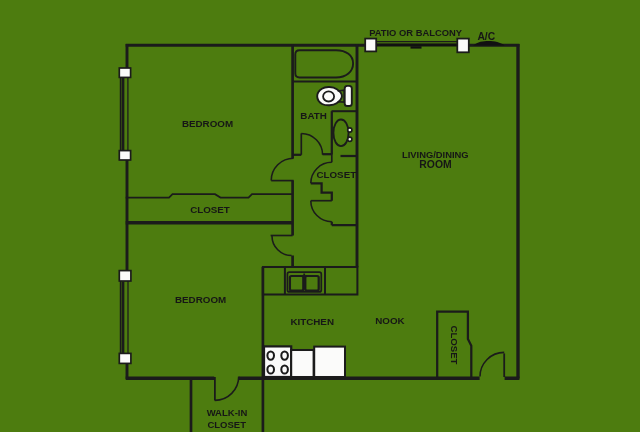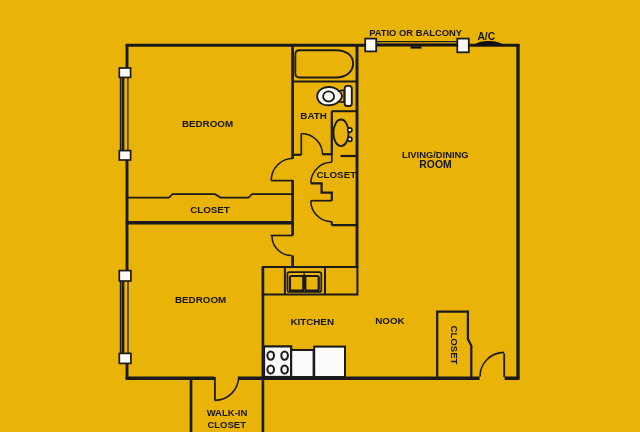--- a/index.html
+++ b/index.html
@@ -1,16 +1,16 @@
 <!DOCTYPE html>
 <html><head>
 <meta charset="utf-8">
 <style>
 html,body{margin:0;padding:0;background:#fbfbfa;}
-#page{position:relative;width:640px;height:432px;background:#eab308;overflow:hidden;}
+#page{position:relative;width:640px;height:432px;background:#4d7c0f;overflow:hidden;}
 svg{position:absolute;left:0;top:0;filter:blur(0.35px);}
 text{font-family:"Liberation Sans",sans-serif;font-weight:bold;fill:#161616;}
 </style>
 </head>
 <body>
 <div id="page">
 <svg width="640" height="432" viewBox="0 0 640 432">
 <g stroke="#1b1b1b" fill="none" stroke-linecap="butt">
 
 <path d="M125.7,45.3 H365.5 M468.5,45.3 H519.4" stroke-width="3.14"></path>

